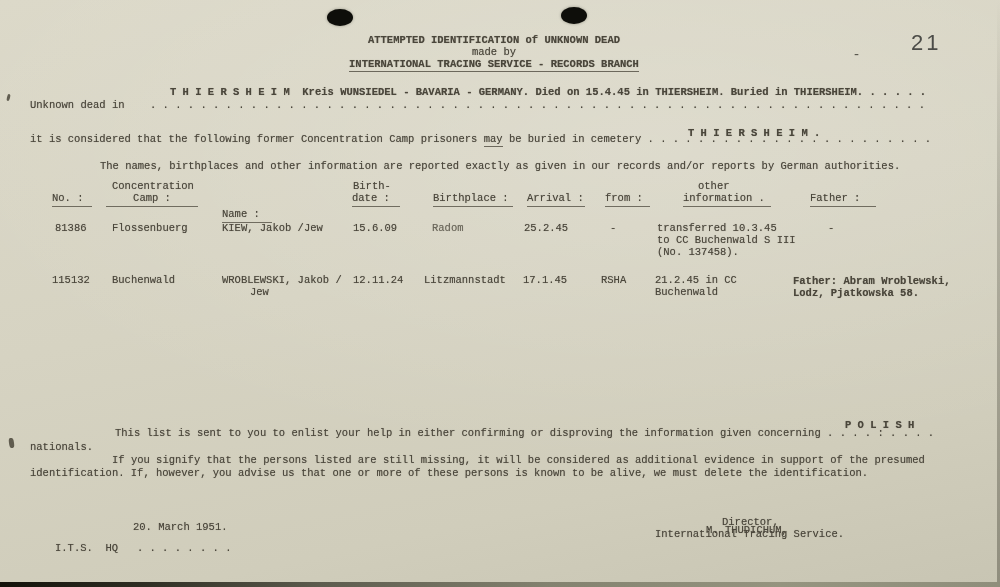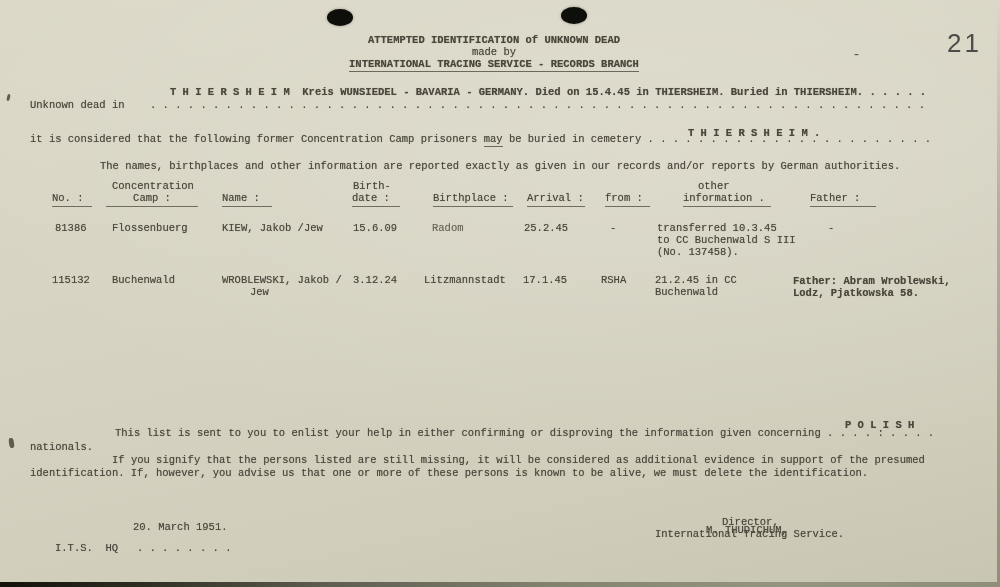--- a/index.html
+++ b/index.html
@@ -29,42 +29,42 @@
 </style>
 </head>
 <body>
 
 <div class="page">
 
   <div class="hole" style="left:327px;top:9px;width:26px;height:17px;"></div>
   <div class="hole" style="left:561px;top:7px;width:26px;height:17px;"></div>
 
   <div class="line pagenum" style="left:854px;top:48px;font-size:15px;color:#5a594f;">-</div>
-  <div class="line pagenum" style="left:911px;top:37px;font-size:26px;letter-spacing:3px;color:#4c4c48;margin-left:36px;">21</div>
+  <div class="line pagenum" style="left:911px;top:37px;font-size:22px;letter-spacing:3px;color:#4c4c48;">21</div>
 
   <div class="line ctr b" style="left:244px;top:34px;width:500px;">ATTEMPTED IDENTIFICATION of UNKNOWN DEAD</div>
   <div class="line ctr" style="left:244px;top:46px;width:500px;">made by</div>
   <div class="line ctr" style="left:244px;top:58px;width:500px;"><span class="ul-span b">INTERNATIONAL TRACING SERVICE - RECORDS BRANCH</span></div>
 
   <div class="line b" style="left:170px;top:86px;"><span>T H I E R S H E I M  Kreis WUNSIEDEL - BAVARIA - GERMANY. Died on 15.4.45 in THIERSHEIM. Buried in THIERSHEIM.</span><span> . . . . .</span></div>
   <div class="line" style="left:30px;top:99px;">Unknown dead in</div>
   <div class="line" style="left:150px;top:99px;">. . . . . . . . . . . . . . . . . . . . . . . . . . . . . . . . . . . . . . . . . . . . . . . . . . . . . . . . . . . . . .</div>
 
   <div class="line" style="left:30px;top:133px;"><span>it is considered that the following former Concentration Camp prisoners </span><span class="ul-span">may</span><span> be buried in cemetery . </span><span>. . . . . . . . . . . . . . . . . . . . . .</span></div>
   <div class="overlay" style="left:688px;top:127px;">T H I E R S H E I M .</div>
 
   <div class="line" style="left:100px;top:160px;">The names, birthplaces and other information are reported exactly as given in our records and/or reports by German authorities.</div>
 
   <div class="line" style="left:112px;top:180px;">Concentration</div>
   <div class="line" style="left:353px;top:180px;">Birth-</div>
   <div class="line" style="left:698px;top:180px;">other</div>
 
   <div class="hcell" style="left:52px;top:192px;width:40px;">No. :</div>
   <div class="hcell ctr" style="left:106px;top:192px;width:92px;">Camp :</div>
-  <div class="hcell" style="left:222px;top:192px;width:50px;">Name :</div>
+  <div class="hcell" style="left:222px;top:208px;width:50px;">Name :</div>
   <div class="hcell" style="left:352px;top:192px;width:48px;">date :</div>
   <div class="hcell" style="left:433px;top:192px;width:80px;">Birthplace :</div>
   <div class="hcell" style="left:527px;top:192px;width:58px;">Arrival :</div>
   <div class="hcell" style="left:605px;top:192px;width:45px;">from :</div>
   <div class="hcell" style="left:683px;top:192px;width:88px;">information .</div>
   <div class="hcell" style="left:810px;top:192px;width:66px;">Father :</div>
 
   <div>
     <div class="line" style="left:55px;top:222px;">81386</div>
     <div class="line" style="left:112px;top:222px;">Flossenbuerg</div>
@@ -77,21 +77,21 @@
     <div class="line" style="left:657px;top:234px;">to CC Buchenwald S III</div>
     <div class="line" style="left:657px;top:246px;">(No. 137458).</div>
     <div class="line" style="left:828px;top:222px;">-</div>
   </div>
 
   <div>
     <div class="line" style="left:52px;top:274px;">115132</div>
     <div class="line" style="left:112px;top:274px;">Buchenwald</div>
     <div class="line" style="left:222px;top:274px;">WROBLEWSKI, Jakob /</div>
     <div class="line" style="left:250px;top:286px;">Jew</div>
-    <div class="line" style="left:353px;top:274px;">3.12.24</div>
+    <div class="line" style="left:353px;top:274px;">12.11.24</div>
     <div class="line" style="left:424px;top:274px;">Litzmannstadt</div>
     <div class="line" style="left:523px;top:274px;">17.1.45</div>
     <div class="line" style="left:601px;top:274px;">RSHA</div>
     <div class="line" style="left:655px;top:274px;">21.2.45 in CC</div>
     <div class="line" style="left:655px;top:286px;">Buchenwald</div>
     <div class="line b" style="left:793px;top:275px;">Father: Abram Wroblewski,</div>
     <div class="line b" style="left:793px;top:287px;">Lodz, Pjatkowska 58.</div>
   </div>
 
   <div class="line" style="left:115px;top:427px;"><span>This list is sent to you to enlist your help in either confirming or disproving the information given concerning </span><span>. . . . : . . . .</span></div>

